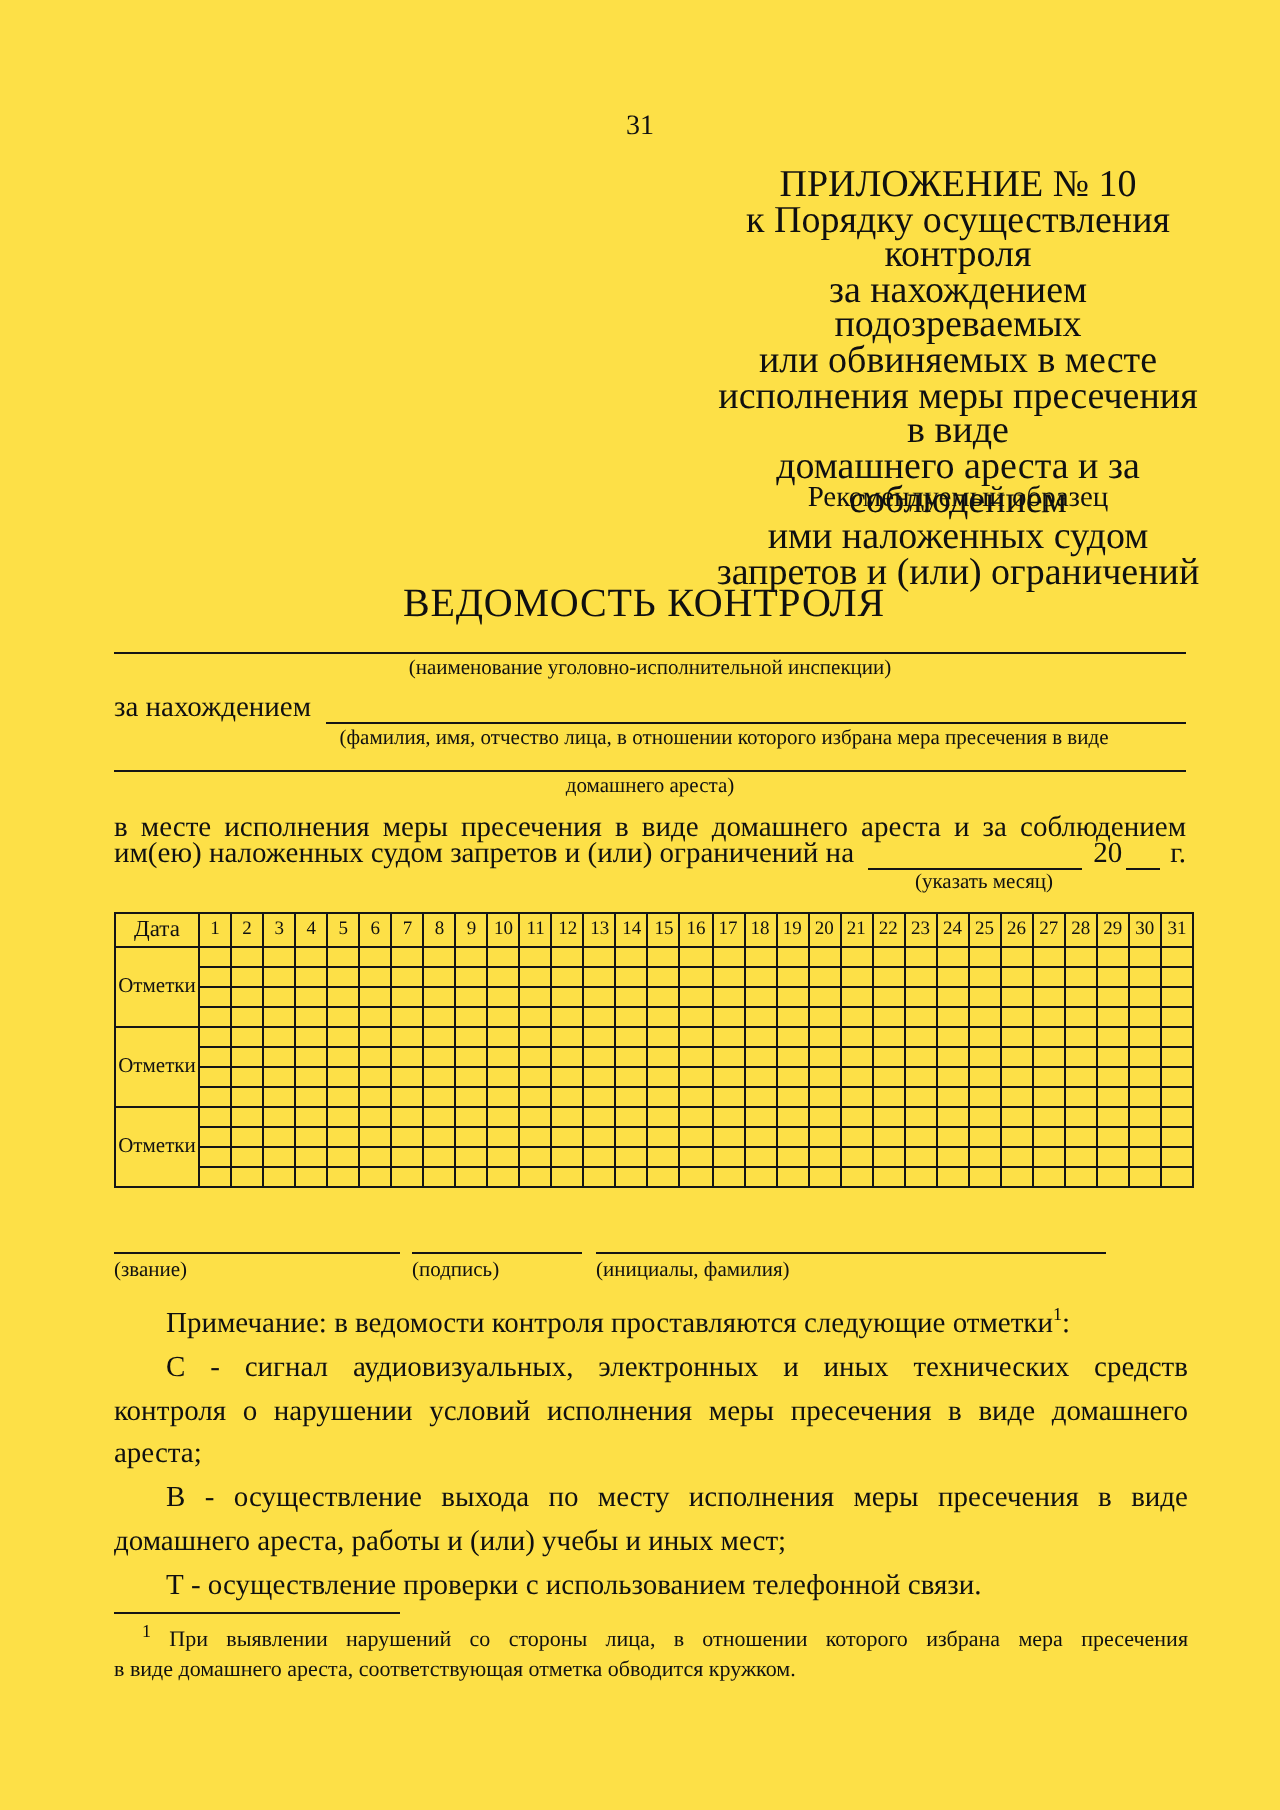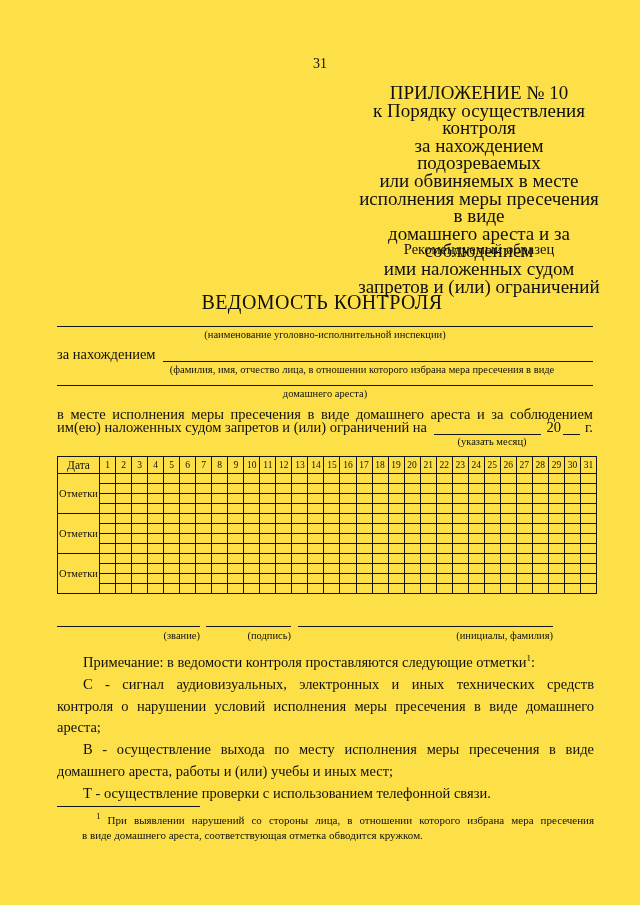--- a/index.html
+++ b/index.html
@@ -36,32 +36,32 @@
   }
   table.grid td{border:1px solid #151515;padding:0;text-align:center;vertical-align:middle;}
   td.hdr{height:16px;font-size:9.5px;line-height:10px;}
   td.date-hdr{font-size:11.5px;}
   td.cell{height:9px;line-height:9px;}
   td.marks{vertical-align:top;text-align:left;font-size:10.5px;line-height:11px;padding:1px 1px 0 2px;}
   .sig{top:626px;border-top:1px solid #151515;height:0;}
   .sig1{left:57px;width:143px;}
   .sig2{left:206px;width:85px;}
   .sig3{left:298px;width:255px;}
-  .sigcap{top:630px;text-align:right;}
+  .sigcap{top:630px;text-align:left;}
   .sigcap1{left:57px;width:143px;}
   .sigcap2{left:206px;width:85px;}
   .sigcap3{left:298px;width:255px;}
   .notes{top:652px;left:57px;width:537px;font-size:14.5px;}
   .nline{line-height:21.8px;}
   .indent{padding-left:26px;}
   .nline.just{text-justify:inter-word;}
   sup{font-size:9px;line-height:0;}
   .fn-rule{top:806px;left:57px;width:143px;}
   .footnote{top:813px;left:57px;width:537px;font-size:11px;}
-  .fnline{line-height:14.5px;margin-left:25px;}
+  .fnline{line-height:14.5px;}
   .fn-indent{padding-left:14px;}
 </style>
 </head>
 <body>
 
 <div class="page">
 
   <div class="abs page-num">31</div>
 
   <div class="abs appendix">

